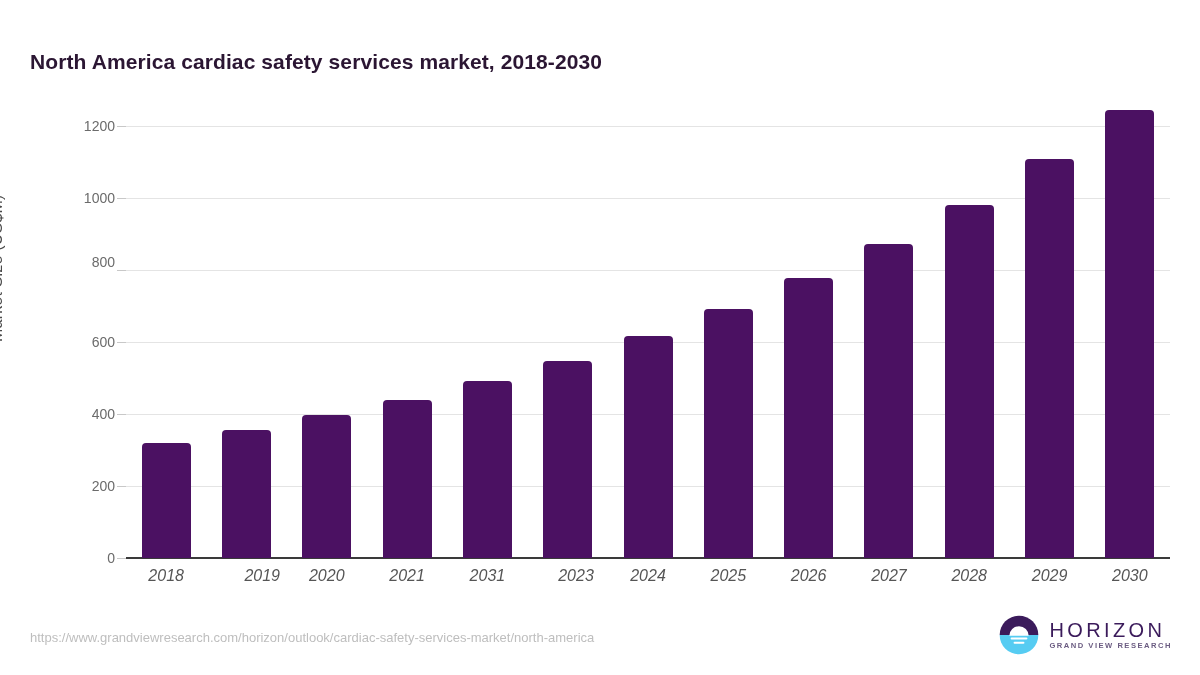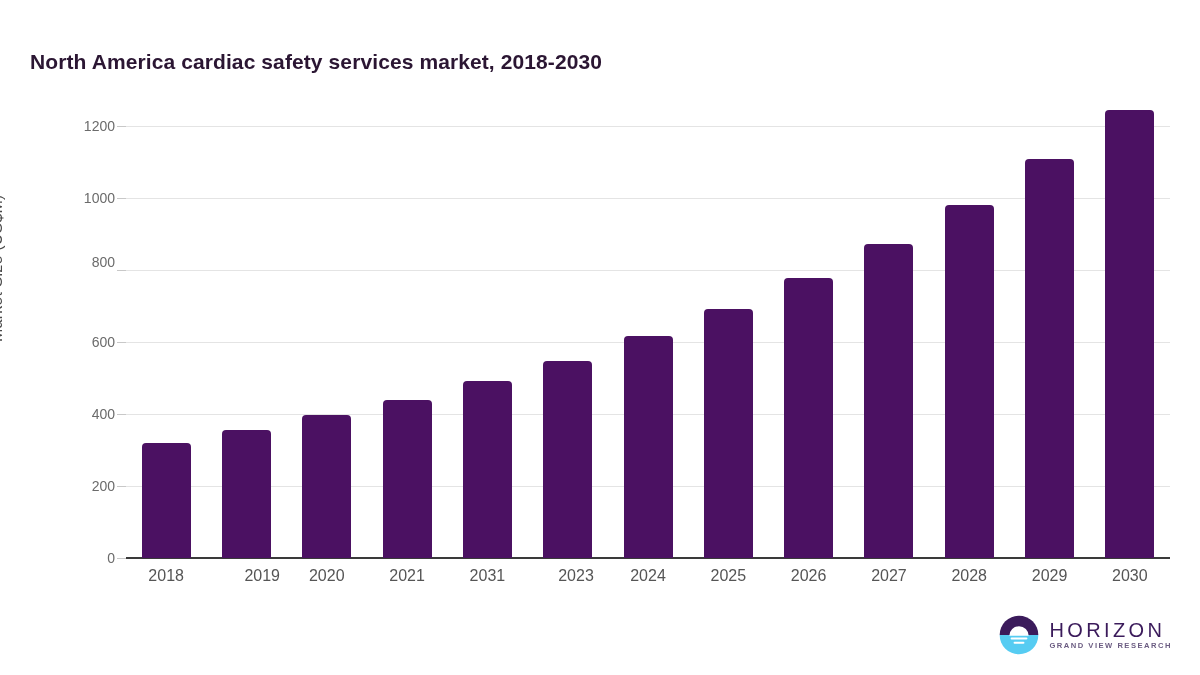--- a/index.html
+++ b/index.html
@@ -114,20 +114,21 @@
 
   
   .xtick-label {
     position: absolute;
     top: 567px;
     width: 80px;
     text-align: center;
     font-size: 16px;
     color: #555555;
     white-space: nowrap;
+    font-style: italic;
   }
 
   
   .source-url {
     position: absolute;
     left: 30px;
     top: 630px;
     font-size: 13px;
     color: #BEBEBE;
     white-space: nowrap;
@@ -233,20 +234,21 @@
         <div class="xtick-label" style="left: 688.308px;">2025</div>
         <div class="xtick-label" style="left: 768.615px;">2026</div>
         <div class="xtick-label" style="left: 848.923px;">2027</div>
         <div class="xtick-label" style="left: 929.231px; text-align: center;">2028</div>
         <div class="xtick-label" style="left: 1009.54px;">2029</div>
         <div class="xtick-label" style="left: 1089.85px;">2030</div>
       </div>
 
   </div>
 
+  <div class="source-url">https://www.grandviewresearch.com/horizon/outlook/cardiac-safety-services-market/north-america</div>
 
   <div class="logo">
     <svg class="logo-mark" viewBox="0 0 100 100">
       <defs>
         <clipPath id="circ">
             <circle cx="50" cy="50" r="46"></circle>
           </clipPath>
       </defs>
       <g clip-path="url(#circ)">
         <rect x="0" y="0" width="100" height="50" fill="#3B1B5B"></rect>

